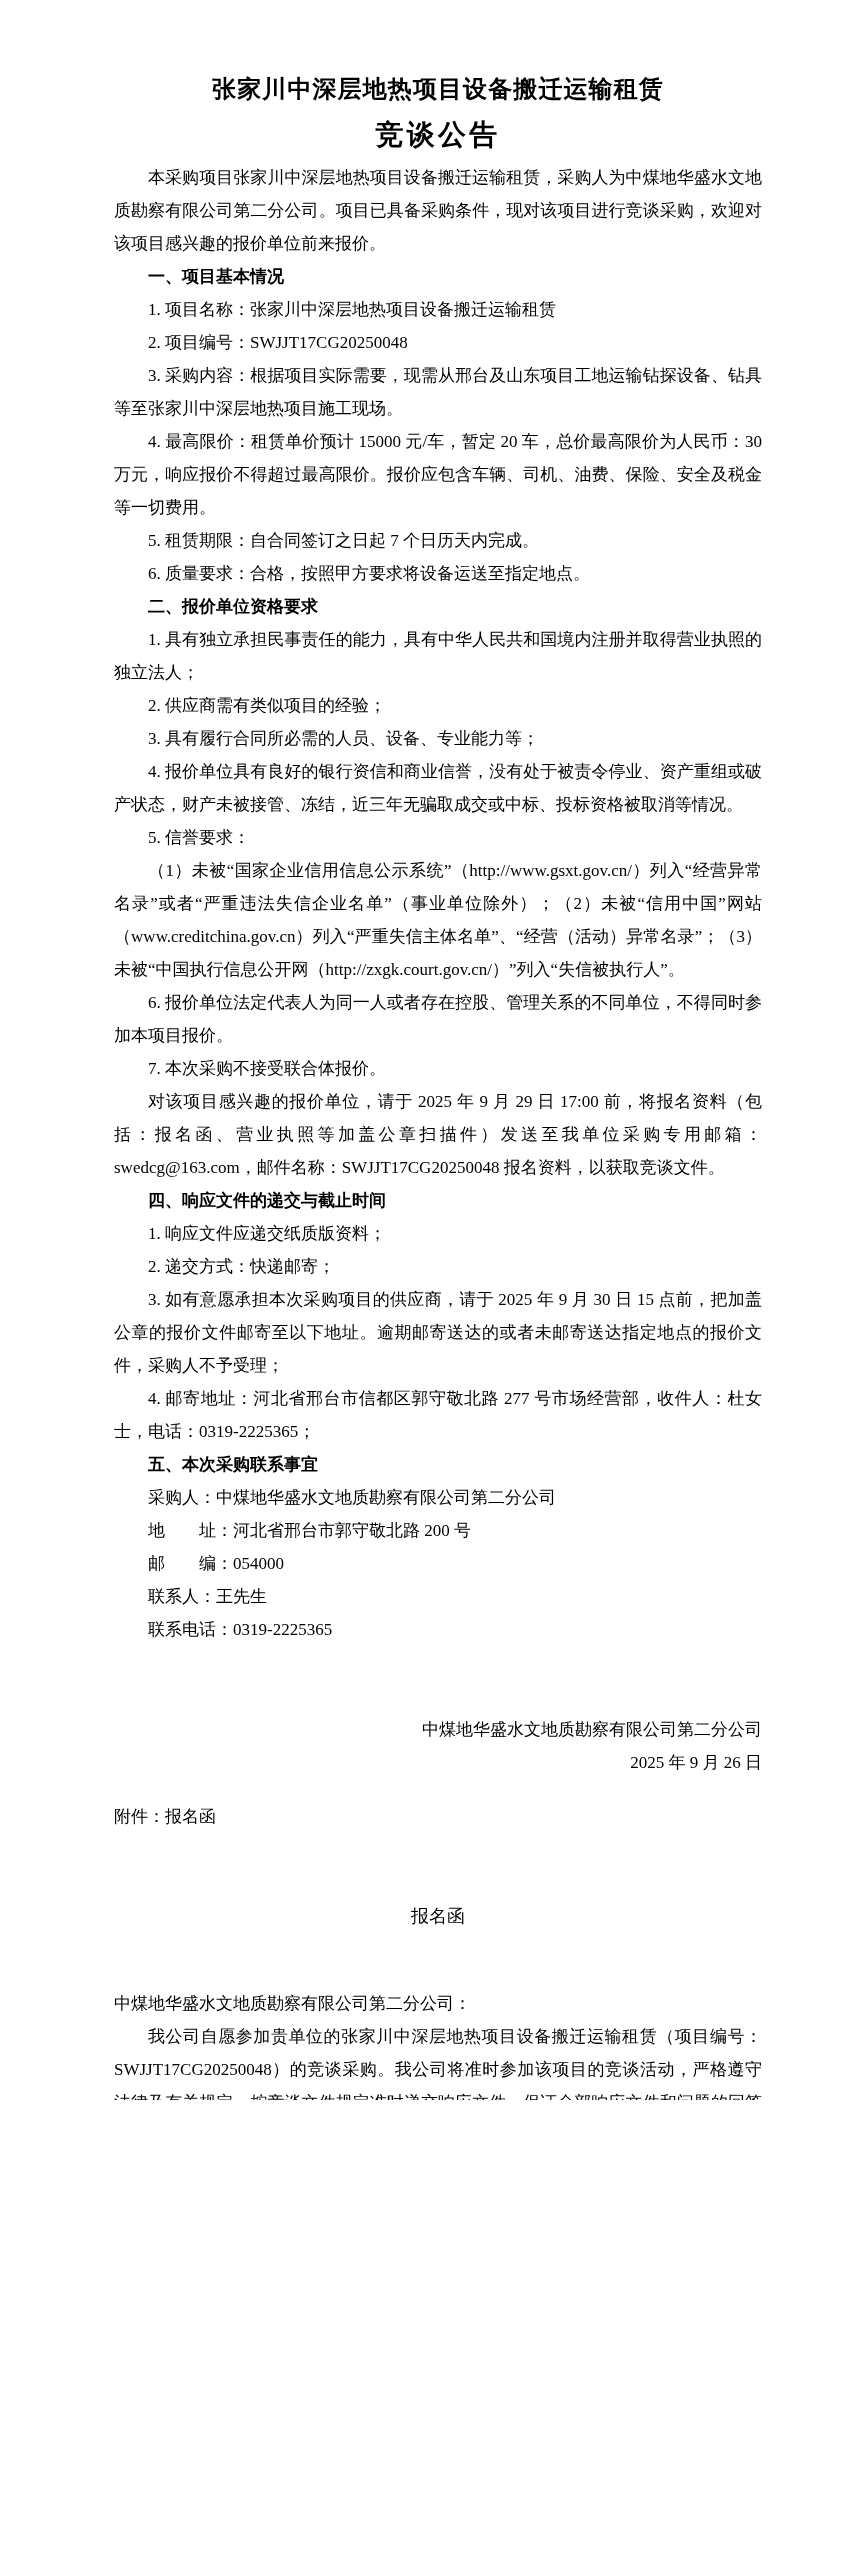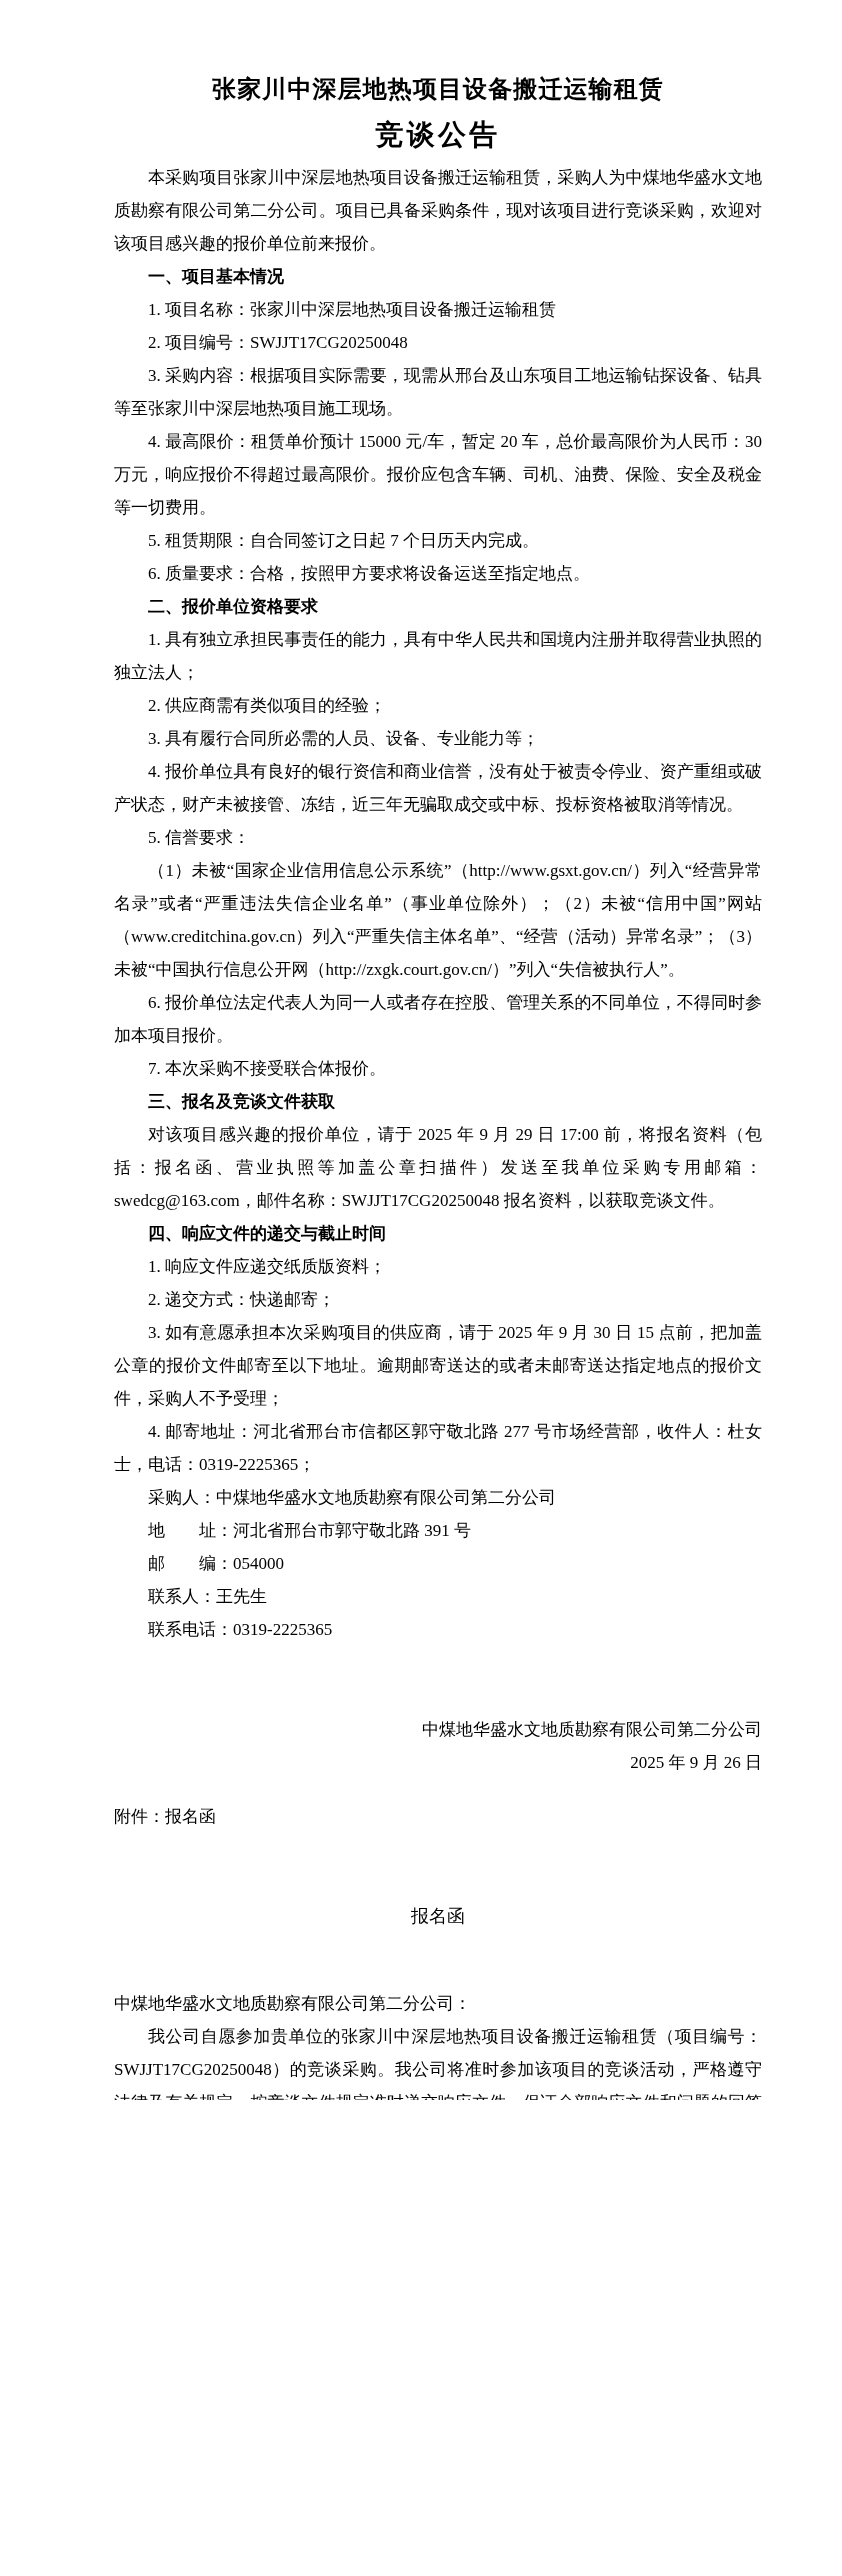--- a/index.html
+++ b/index.html
@@ -83,29 +83,29 @@
       <div class="blk p">6. 质量要求：合格，按照甲方要求将设备运送至指定地点。</div>
       <div class="blk h">二、报价单位资格要求</div>
       <div class="blk p">1. 具有独立承担民事责任的能力，具有中华人民共和国境内注册并取得营业执照的独立法人；</div>
       <div class="blk p">2. 供应商需有类似项目的经验；</div>
       <div class="blk p">3. 具有履行合同所必需的人员、设备、专业能力等；</div>
       <div class="blk p">4. 报价单位具有良好的银行资信和商业信誉，没有处于被责令停业、资产重组或破产状态，财产未被接管、冻结，近三年无骗取成交或中标、投标资格被取消等情况。</div>
       <div class="blk p">5. 信誉要求：</div>
       <div class="blk p">（1）未被“国家企业信用信息公示系统”（http://www.gsxt.gov.cn/）列入“经营异常名录”或者“严重违法失信企业名单”（事业单位除外）；（2）未被“信用中国”网站（www.creditchina.gov.cn）列入“严重失信主体名单”、“经营（活动）异常名录”；（3）未被“中国执行信息公开网（http://zxgk.court.gov.cn/）”列入“失信被执行人”。</div>
       <div class="blk p">6. 报价单位法定代表人为同一人或者存在控股、管理关系的不同单位，不得同时参加本项目报价。</div>
       <div class="blk p">7. 本次采购不接受联合体报价。</div>
-      <div class="blk h">三、报名及竞谈文件获取</div>
       <div class="blk p">对该项目感兴趣的报价单位，请于 2025 年 9 月 29 日 17:00 前，将报名资料（包括：报名函、营业执照等加盖公章扫描件）发送至我单位采购专用邮箱：swedcg@163.com，邮件名称：SWJJT17CG20250048 报名资料，以获取竞谈文件。</div>
       <div class="blk h">四、响应文件的递交与截止时间</div>
       <div class="blk p">1. 响应文件应递交纸质版资料；</div>
       <div class="blk p">2. 递交方式：快递邮寄；</div>
       <div class="blk p">3. 如有意愿承担本次采购项目的供应商，请于 2025 年 9 月 30 日 15 点前，把加盖公章的报价文件邮寄至以下地址。逾期邮寄送达的或者未邮寄送达指定地点的报价文件，采购人不予受理；</div>
       <div class="blk p">4. 邮寄地址：河北省邢台市信都区郭守敬北路 277 号市场经营部，收件人：杜女士，电话：0319-2225365；</div>
+      <div class="blk h">五、本次采购联系事宜</div>
       <div class="blk p">采购人：中煤地华盛水文地质勘察有限公司第二分公司</div>
-      <div class="blk p">地　　址：河北省邢台市郭守敬北路 391 号</div>
+      <div class="blk p">地　　址：河北省邢台市郭守敬北路 200 号</div>
       <div class="blk p">邮　　编：054000</div>
       <div class="blk p">联系人：王先生</div>
       <div class="blk p">联系电话：0319-2225365</div>
       <div class="blk gap" style="height: 67px;"></div>
       <div class="blk right">中煤地华盛水文地质勘察有限公司第二分公司</div>
       <div class="blk right">2025 年 9 月 26 日</div>
       <div class="blk p0">附件：报名函</div>
       <div class="blk gap" style="height: 67px;"></div>
       <div class="blk center-h">报名函</div>
       <div class="blk gap" style="height: 33px;"></div>

